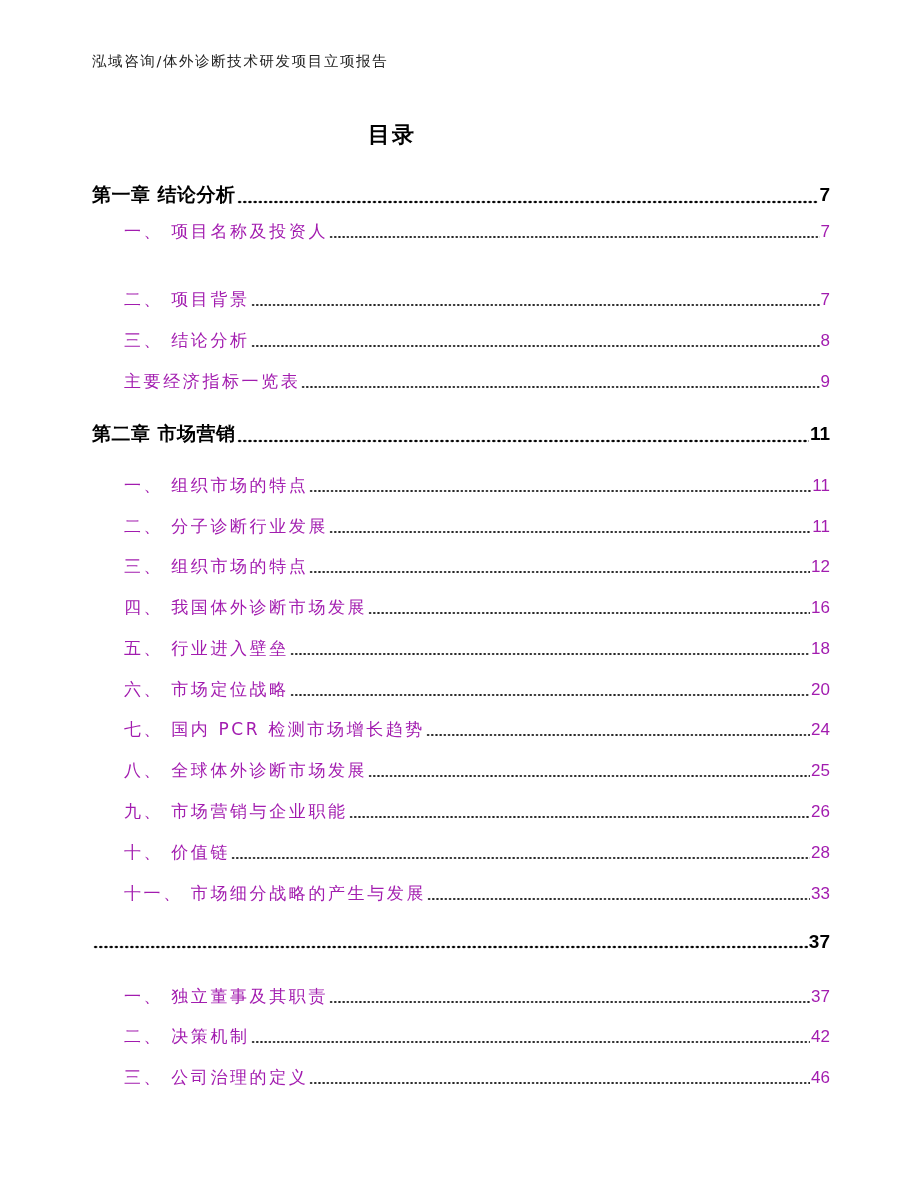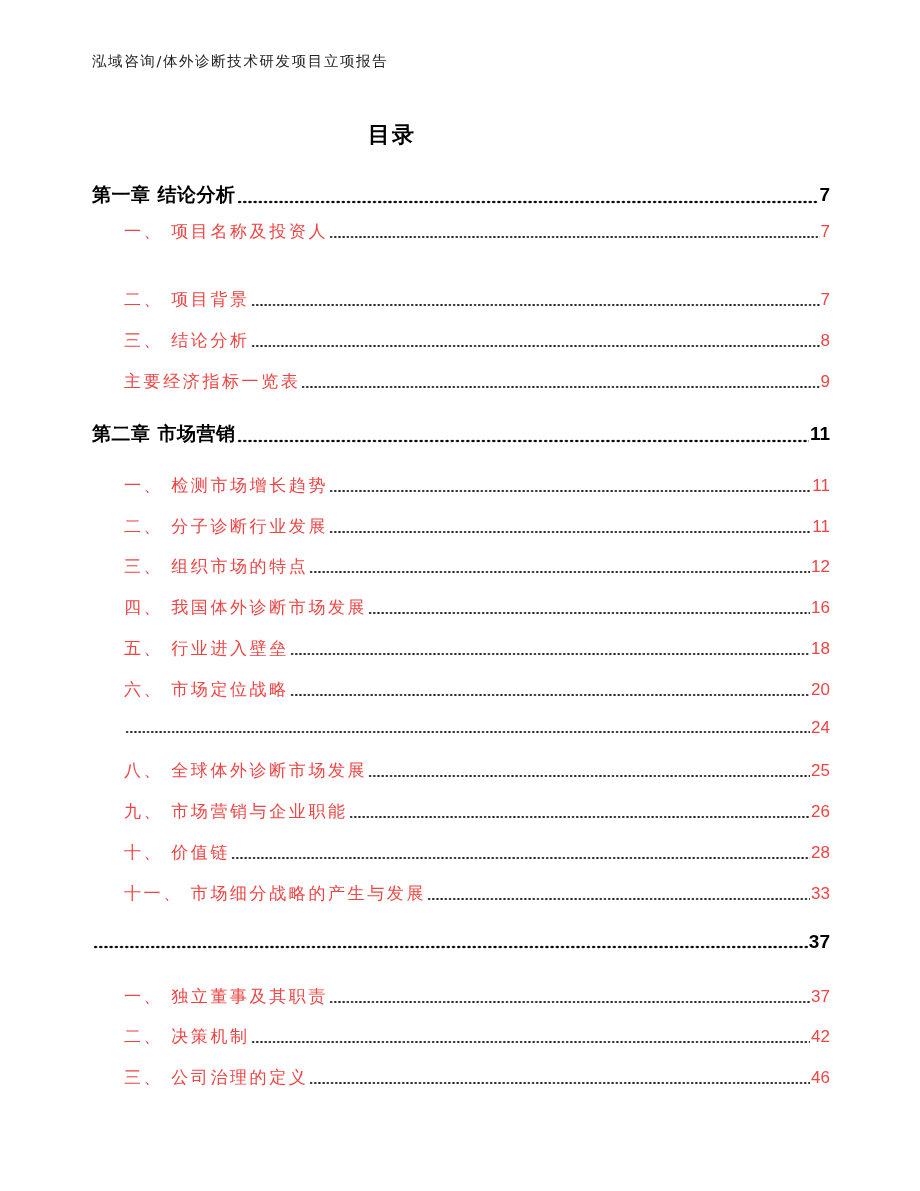--- a/index.html
+++ b/index.html
@@ -49,21 +49,21 @@
       white-space: nowrap;
     }
     .toc-row.chapter {
       font-size: 19px;
       font-weight: bold;
       letter-spacing: 0.5px;
     }
     .toc-row.section {
       font-size: 17px;
       letter-spacing: 2.6px;
-      color: #ef4444;
+      color: #a21caf;
     }
     .toc-row .label {
       flex: 0 0 auto;
     }
     .toc-row .leader {
       flex: 1 1 auto;
       overflow: hidden;
       margin: 0 1px;
       position: relative;
       height: 4px;
@@ -141,21 +141,21 @@
     <span class="page">9</span>
   </div>
 
   <div class="toc-row chapter" style="top:421px">
     <span class="label">第二章 市场营销</span>
     <span class="leader"></span>
     <span class="page">11</span>
   </div>
 
   <div class="toc-row section indent" style="top:474px">
-    <span class="label">一、 检测市场增长趋势</span>
+    <span class="label">一、 组织市场的特点</span>
     <span class="leader"></span>
     <span class="page">11</span>
   </div>
 
   <div class="toc-row section indent" style="top:515px">
     <span class="label">二、 分子诊断行业发展</span>
     <span class="leader"></span>
     <span class="page">11</span>
   </div>
 
@@ -177,20 +177,21 @@
     <span class="page">18</span>
   </div>
 
   <div class="toc-row section indent" style="top:678px">
     <span class="label">六、 市场定位战略</span>
     <span class="leader"></span>
     <span class="page">20</span>
   </div>
 
   <div class="toc-row section indent" style="top:718px">
+    <span class="label">七、 国内 PCR 检测市场增长趋势</span>
     <span class="leader"></span>
     <span class="page">24</span>
   </div>
 
   <div class="toc-row section indent" style="top:759px">
     <span class="label">八、 全球体外诊断市场发展</span>
     <span class="leader"></span>
     <span class="page">25</span>
   </div>
 

